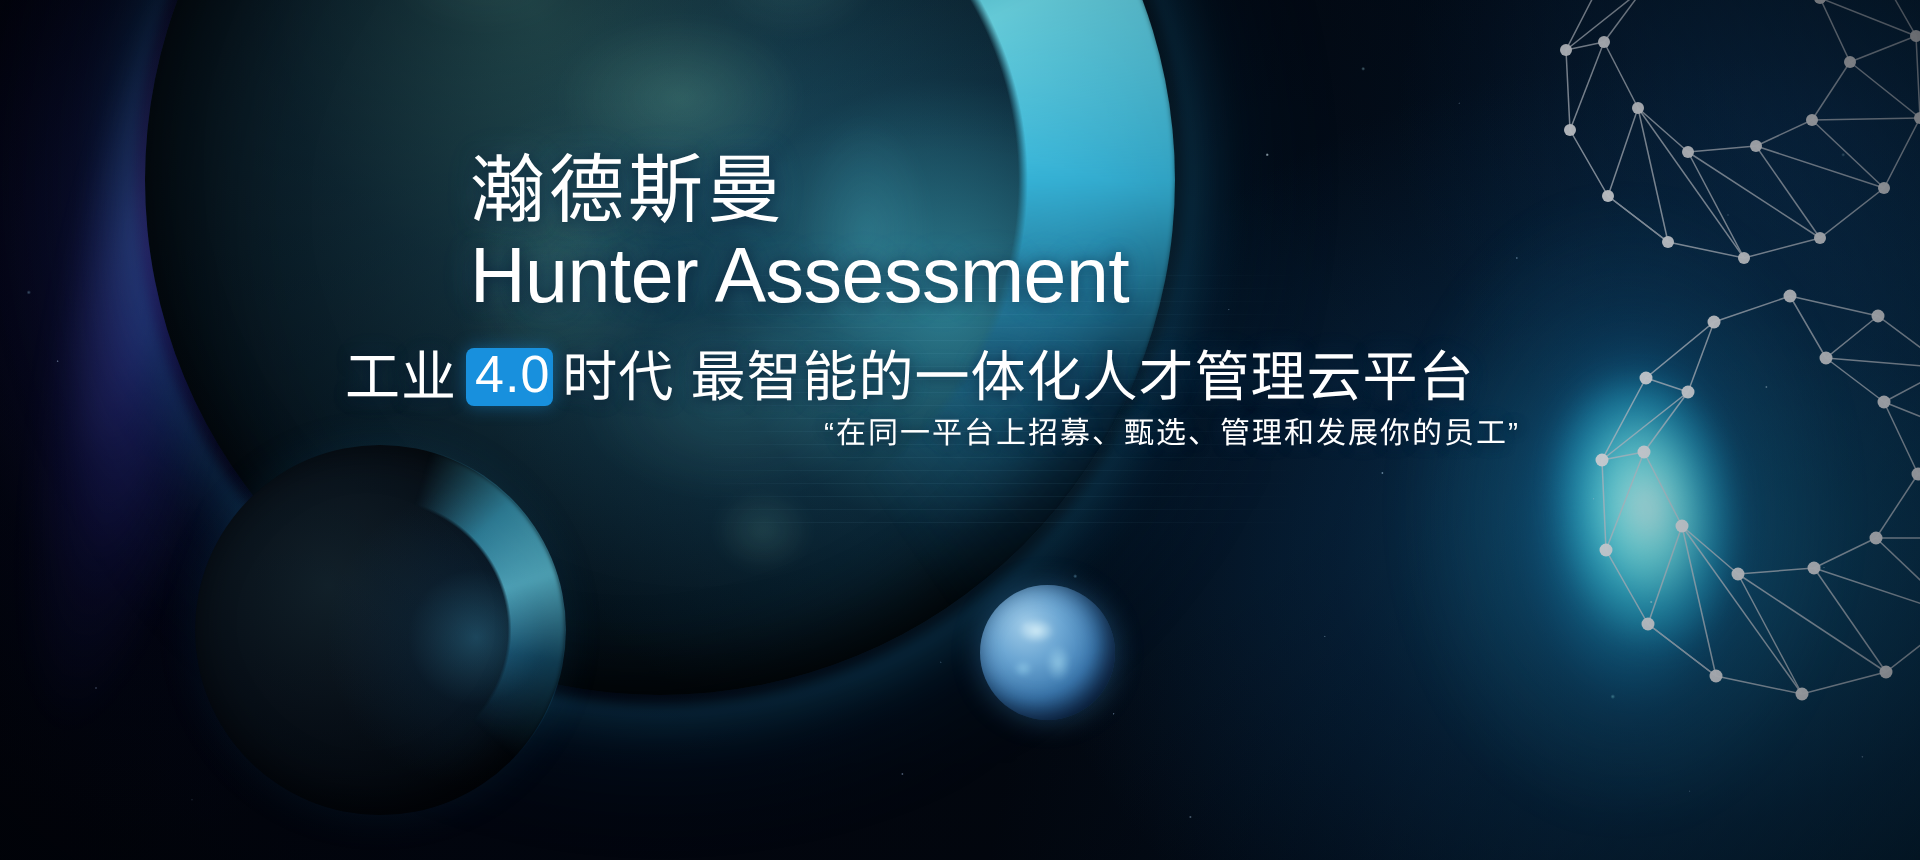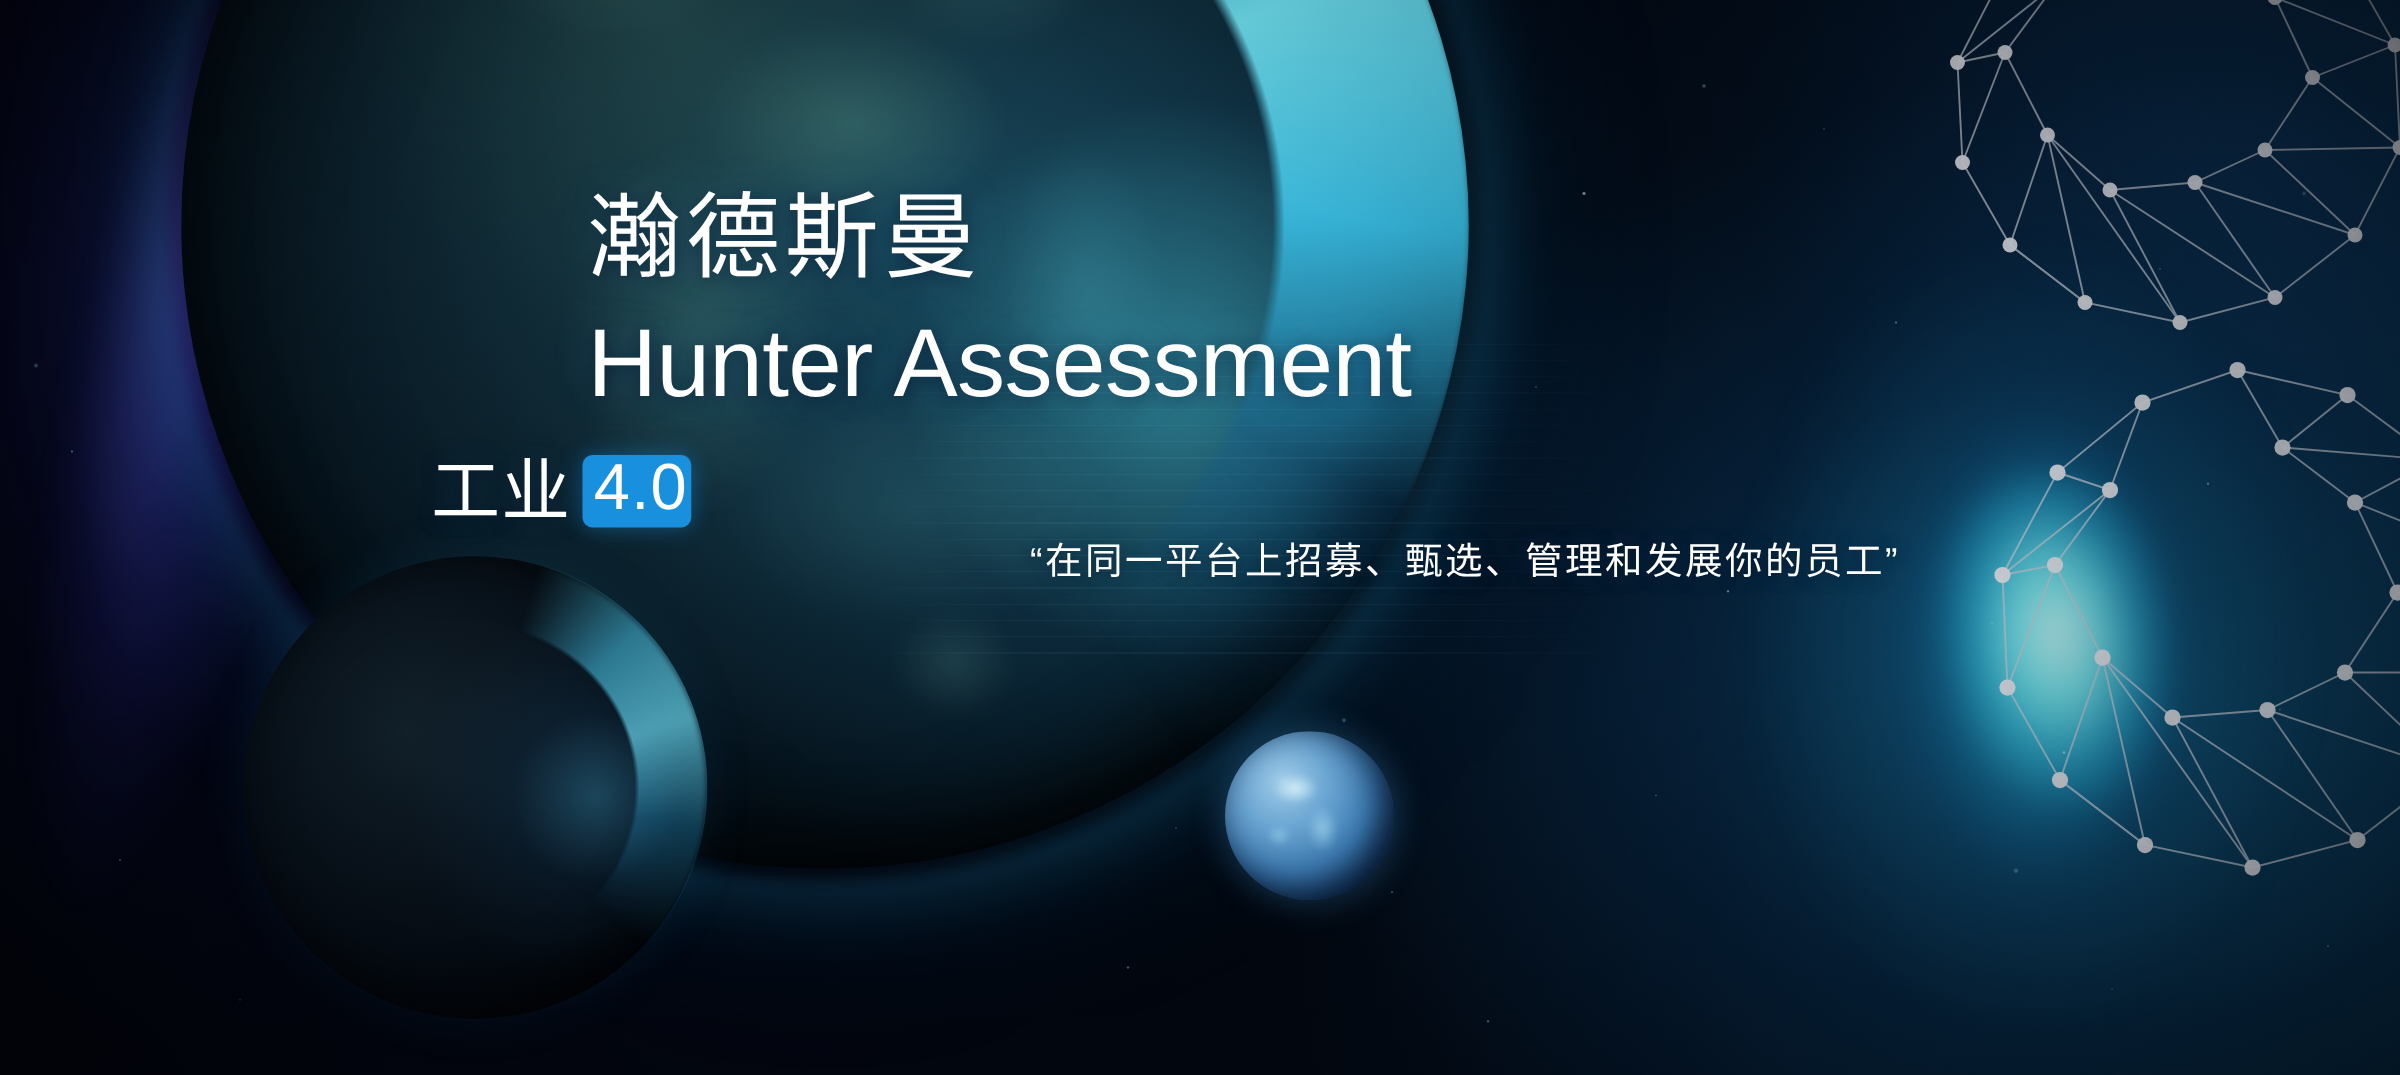--- a/index.html
+++ b/index.html
@@ -263,21 +263,21 @@
   }
   .title-cn {
     font-size:75px;
     font-weight:400;
     line-height:1.08;
     color:#ffffff;
     letter-spacing:4px;
     text-shadow:0 2px 16px rgba(0,18,40,.75), 0 0 34px rgba(80,190,255,.22);
   }
   .title-en {
-    margin-top:20px;
+    margin-top:4px;
     font-size:77px;
     font-weight:400;
     line-height:1.06;
     color:#ffffff;
     letter-spacing:-0.5px;
     text-shadow:0 2px 16px rgba(0,18,40,.75), 0 0 34px rgba(80,190,255,.22);
   }
   .tagline {
     margin-top:30px;
     margin-left:-125px;
@@ -469,18 +469,19 @@
 
   <div class="hero-text">
 
     <div class="title-cn">瀚德斯曼</div>
 
     <div class="title-en">Hunter Assessment</div>
 
     <div class="tagline">
       <span>工业</span>
       <span class="badge-40">4.0</span>
+      <span>时代 最智能的一体化人才管理云平台</span>
     </div>
 
     <div class="quote">“在同一平台上招募、甄选、管理和发展你的员工”</div>
   </div>
 
 </div>
 
 </body></html>

